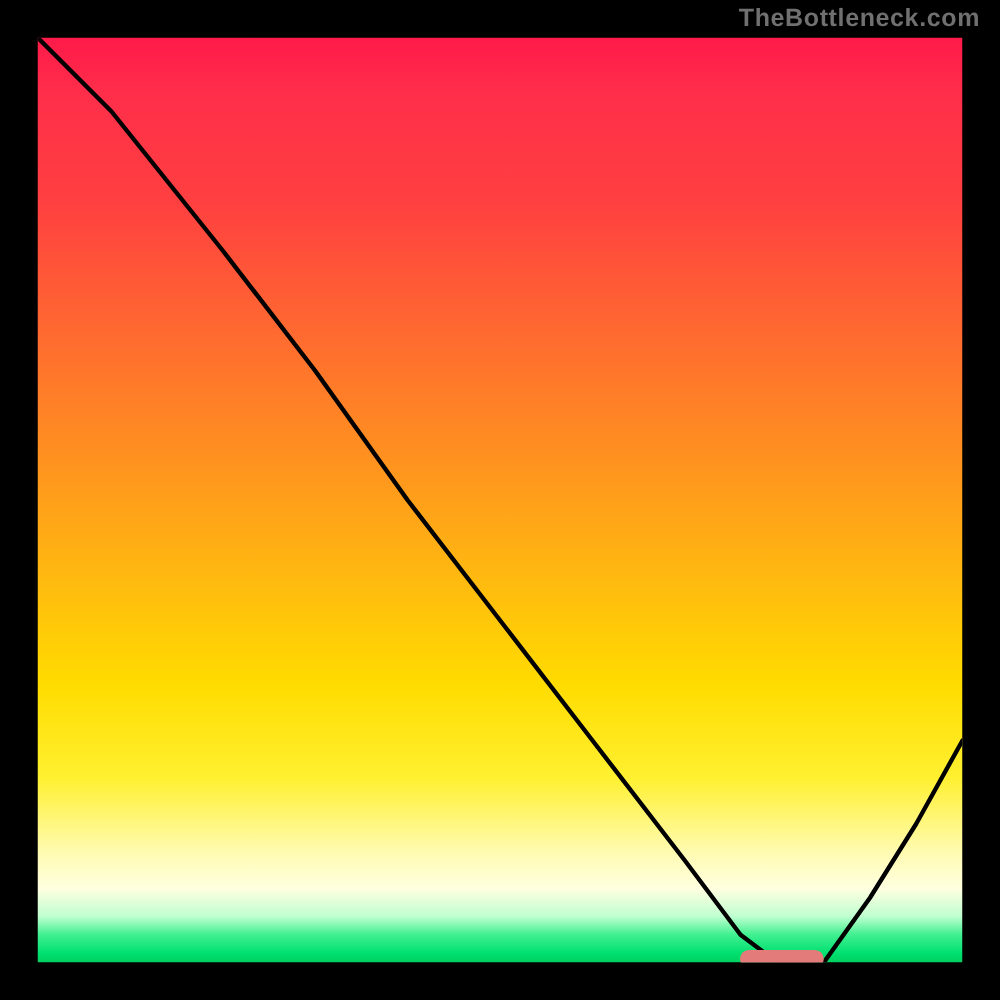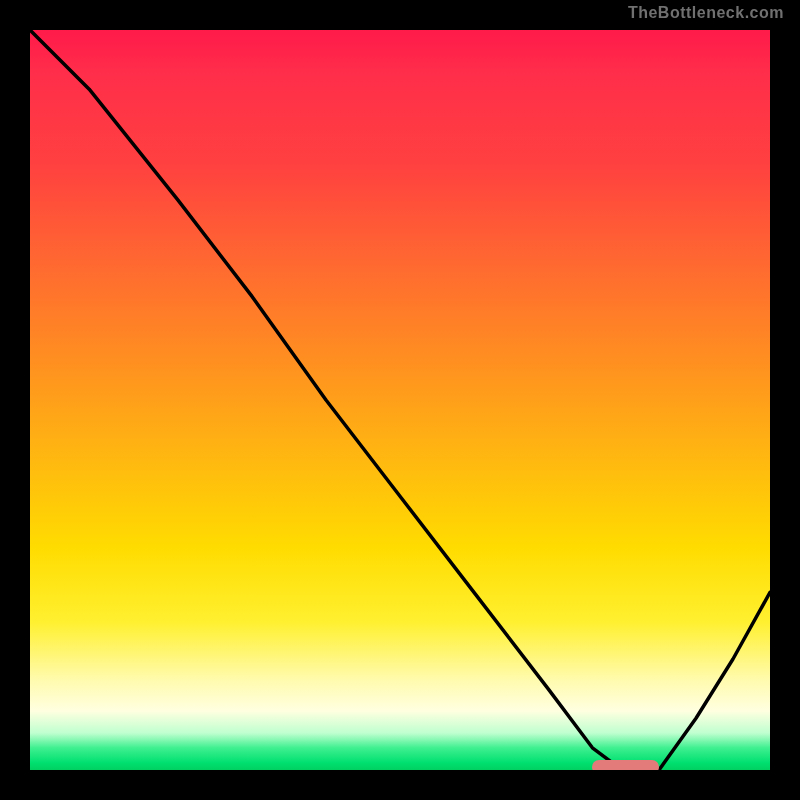--- a/index.html
+++ b/index.html
@@ -15,21 +15,21 @@
     position: relative;
     width: 800px;
     height: 800px;
     background: #000;
   }
   .watermark {
     position: absolute;
     top: 4px;
     right: 16px;
     color: #707070;
-    font-size: 16px;
+    font-size: 20px;
     font-weight: 600;
     letter-spacing: 0.5px;
     z-index: 5;
   }
   .plot-area {
     position: absolute;
     left: 30px;
     top: 30px;
     width: 740px;
     height: 740px;

